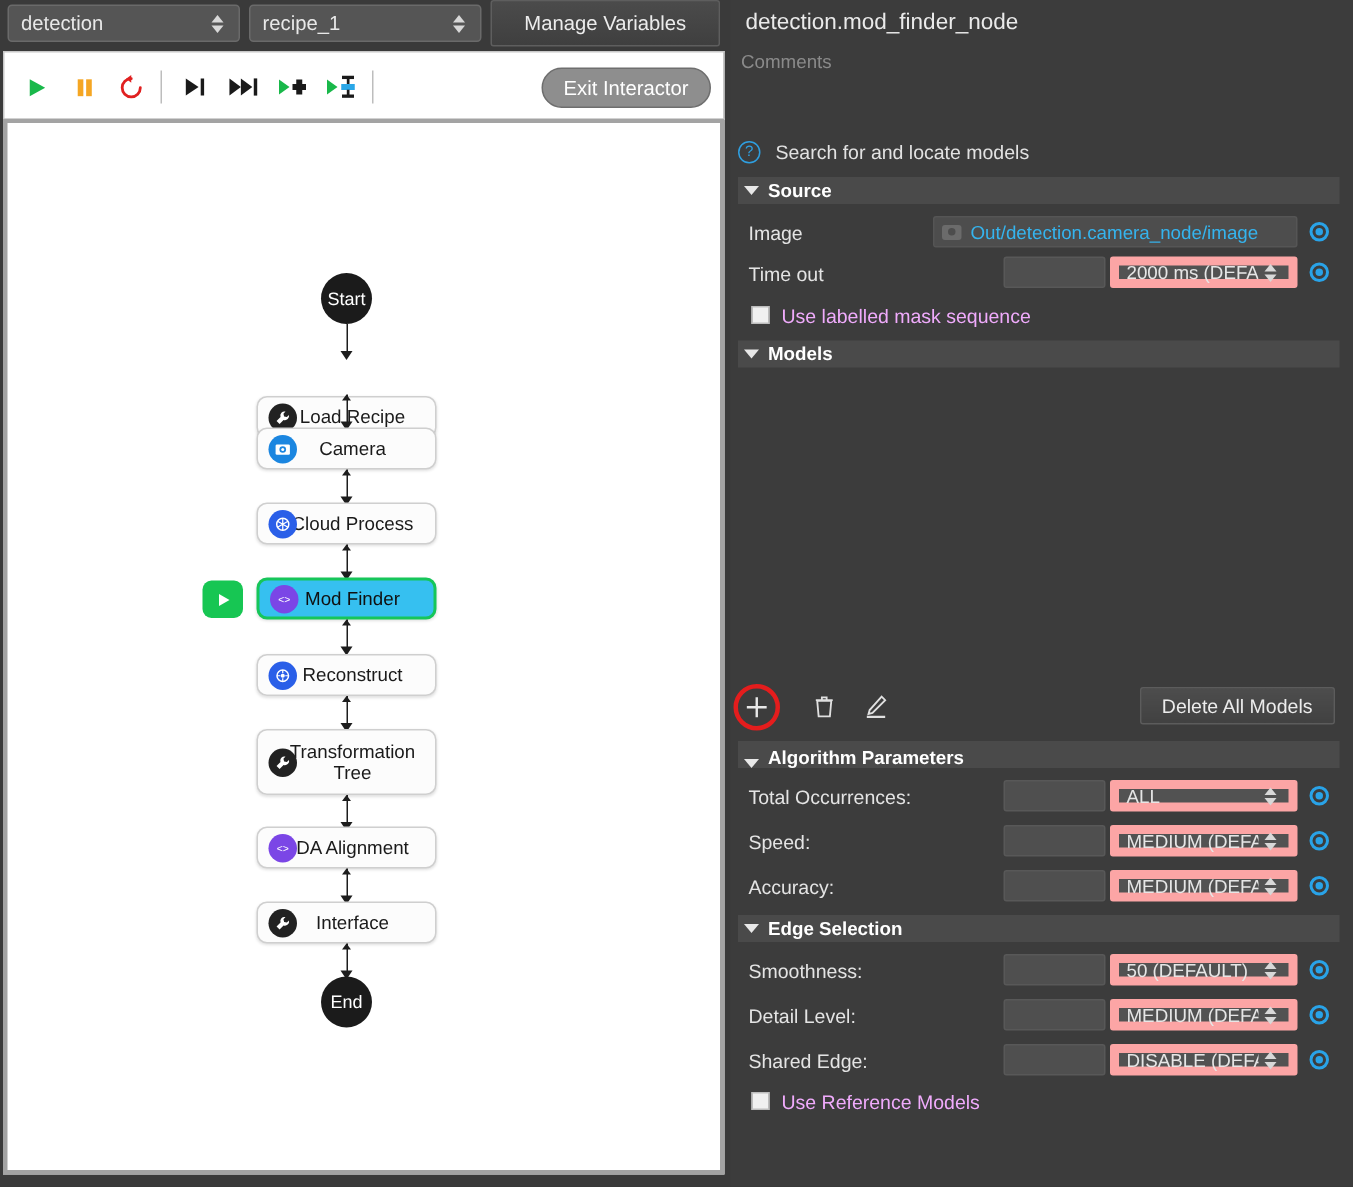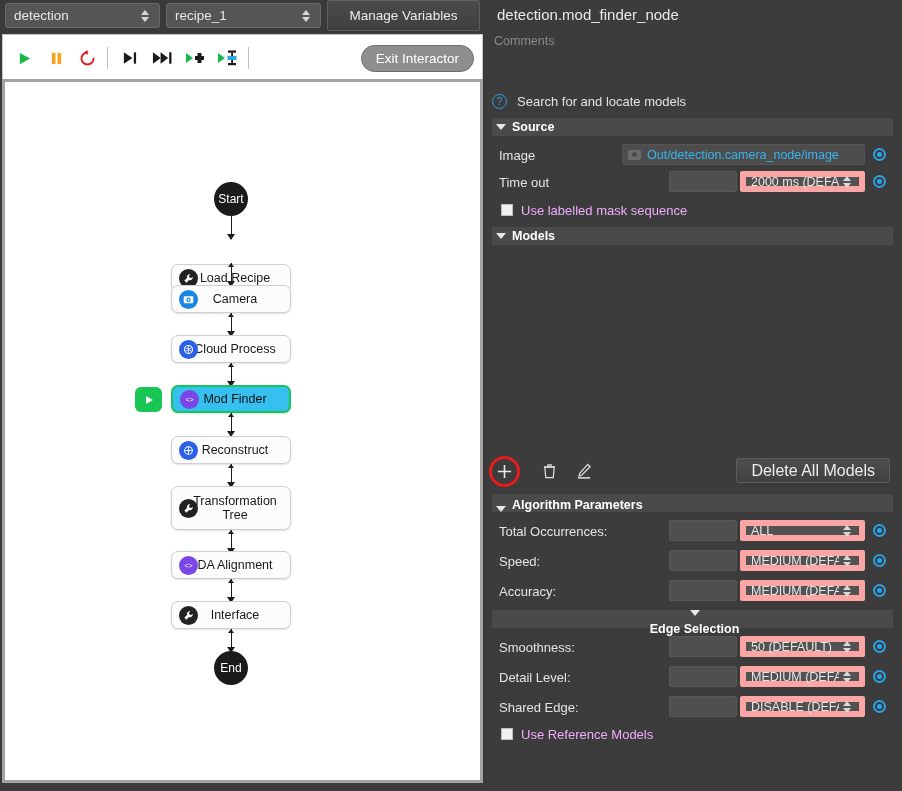--- a/index.html
+++ b/index.html
@@ -215,21 +215,21 @@
   #add-ring {
     position: absolute; left: -3px; top: 0px; width: 31px; height: 31px;
     border: 3px solid #e41d1d; border-radius: 50%; box-sizing: border-box;
   }
   #del-model-btn { position: absolute; left: 47px; top: 5px; width: 20px; height: 20px; display:flex;align-items:center;justify-content:center;}
   #edit-model-btn { position: absolute; left: 82px; top: 5px; width: 20px; height: 20px; display:flex;align-items:center;justify-content:center;}
   #delete-all-btn {
     position: absolute; right: 3px; top: 2px; height: 25px; padding: 0 14px;
     background: linear-gradient(#4d4d4d, #414141);
     border: 1px solid #5c5c5c; border-radius: 2px;
-    color: #ececec; font-size: 16px;
+    color: #ececec; font-size: 13px;
     display: flex; align-items: center; justify-content: center;
     box-sizing: border-box;
   }
 </style>
 </head>
 <body>
 
 <div id="app">
 
   <div id="left-panel">
@@ -545,21 +545,21 @@
         <span class="spin">
             <i class="up"></i>
             <i class="dn"></i>
           </span>
       </div>
       <span class="radio-dot" style="left:381px;">
           <i></i>
         </span>
     </div>
 
-    <div class="section-header" style="top:610px;flex-direction:column;">
+    <div class="section-header" style="top:610px;">
       <span class="caret"></span>
       <span>Edge Selection</span>
     </div>
 
     <div class="field-row" style="top:634px;">
       <span class="field-label">Smoothness:</span>
       <div class="txtbox" style="left:177px; width:68px;"></div>
       <div class="selbox" style="left:248px; width:125px;">
         <span class="sel-text">50 (DEFAULT)</span>
         <span class="spin">

